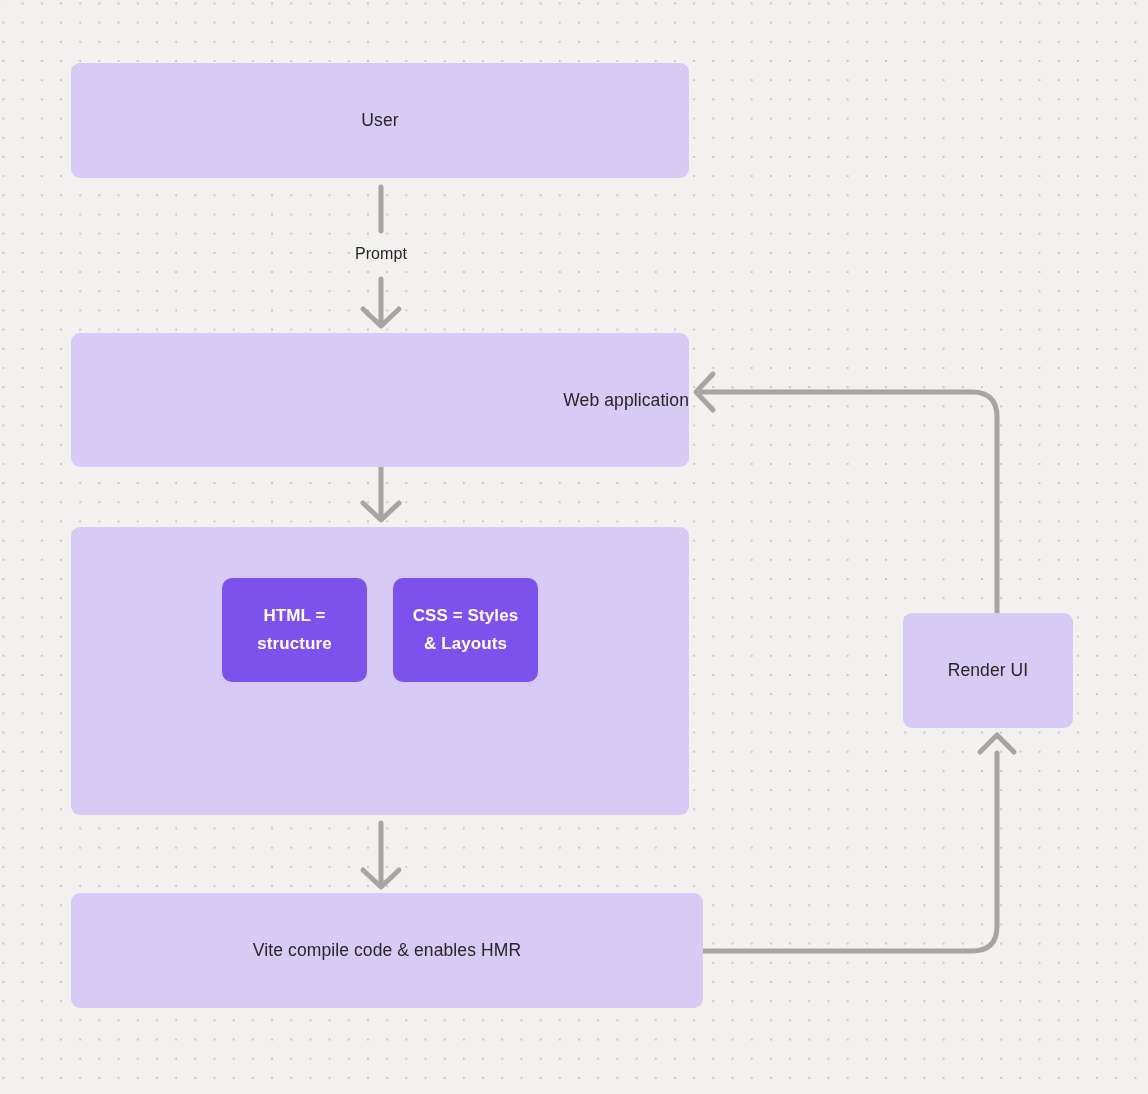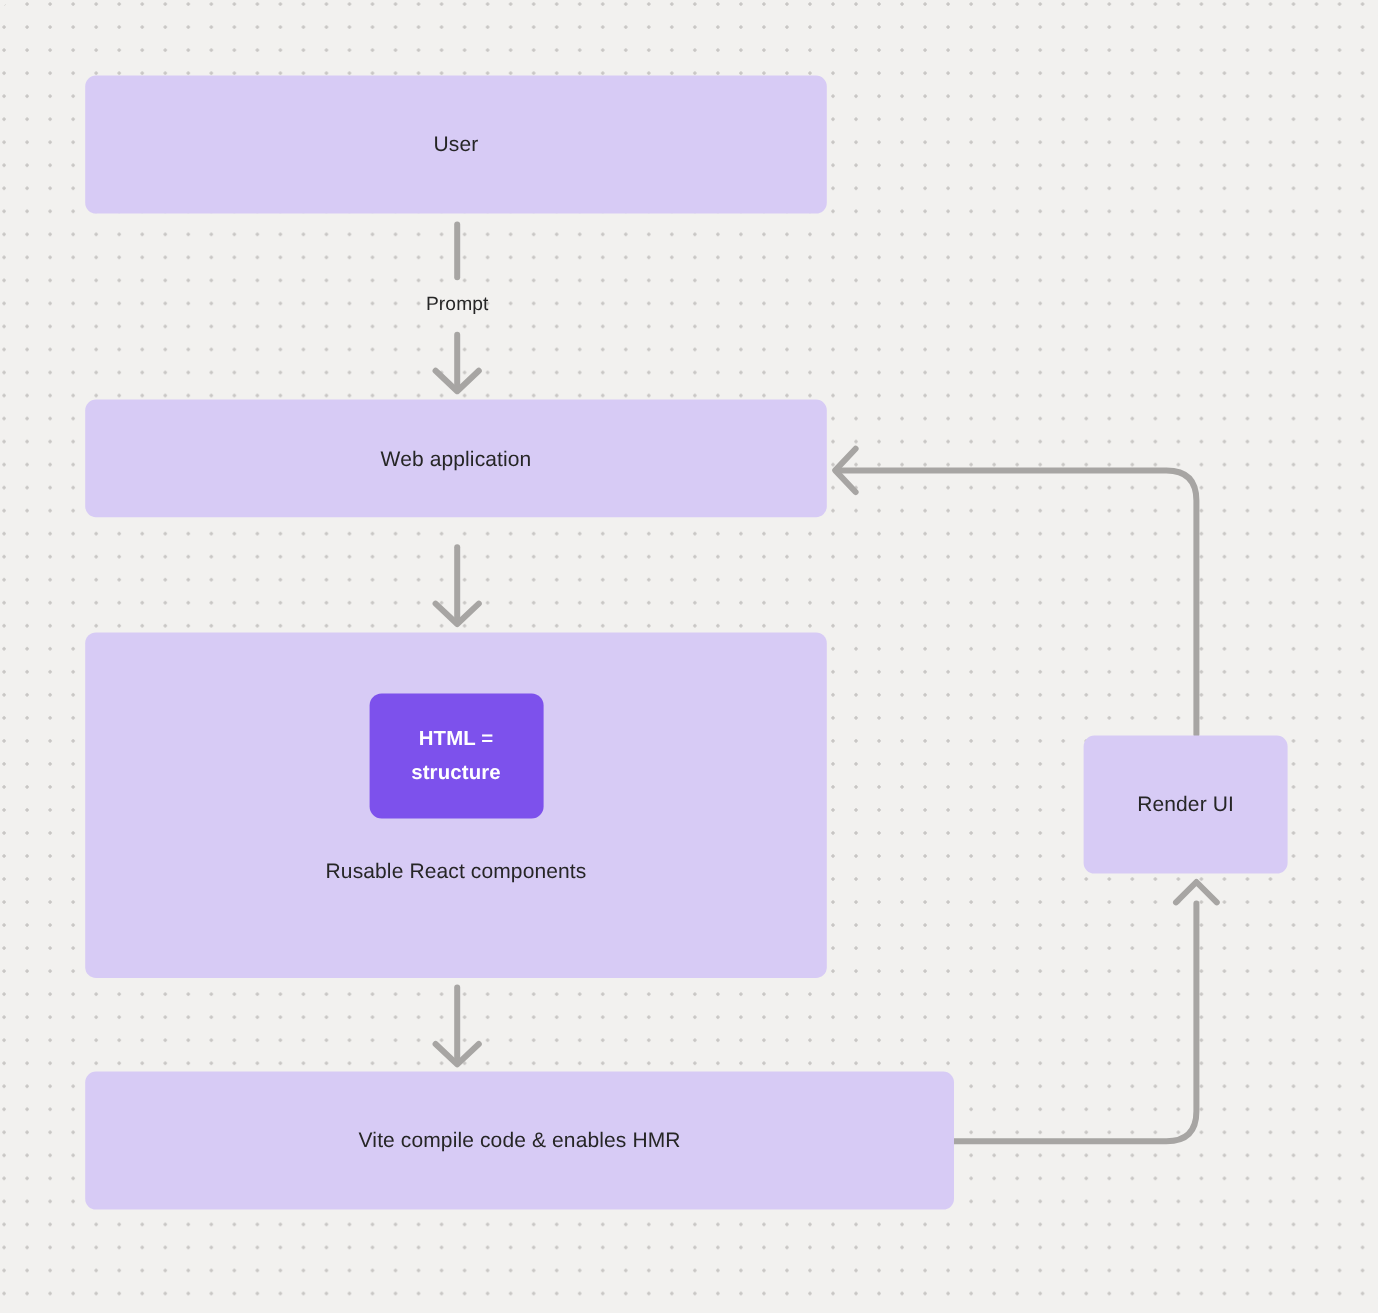--- a/index.html
+++ b/index.html
@@ -52,22 +52,22 @@
     color: var(--node-text-dark);
   }
   .node-label {
     font-size: 17.5px;
     font-weight: 500;
     color: var(--node-text-dark);
     text-align: center;
     letter-spacing: 0.1px;
   }
   .node-user   { left: 71px;  top: 63px;  width: 618px; height: 115px; }
-  .node-webapp { left: 71px;  top: 333px; width: 618px; height: 98px; }
-  .node-vite   { left: 71px;  top: 893px; width: 724px; height: 115px; }
+  .node-webapp { left: 71px;  top: 333px; width: 618px; height: 134px; justify-content: flex-end; }
+  .node-vite   { left: 71px;  top: 893px; width: 632px; height: 115px; }
   .node-render { left: 903px; top: 613px; width: 170px; height: 115px; border-radius: 11px; }
 
   .node-group {
     left: 71px; top: 527px;
     width: 618px; height: 288px;
     display: block;
   }
   .components-row {
     position: absolute;
     left: 0; top: 51px;
@@ -155,22 +155,25 @@
   <div class="node light node-webapp">
     <span class="node-label">Web application</span>
   </div>
 
   <div class="node light node-group">
     <div class="components-row">
       <div class="node accent">
         <span class="accent-label">HTML =
 structure</span>
       </div>
+      <div class="node accent">
+        <span class="accent-label">CSS = Styles
+&amp; Layouts</span>
+      </div>
     </div>
-    <div class="group-caption">Rusable React components</div>
   </div>
 
   <div class="node light node-vite">
     <span class="node-label">Vite compile code &amp; enables HMR</span>
   </div>
 
   <div class="node light node-render">
     <span class="node-label">Render UI</span>
   </div>
 

